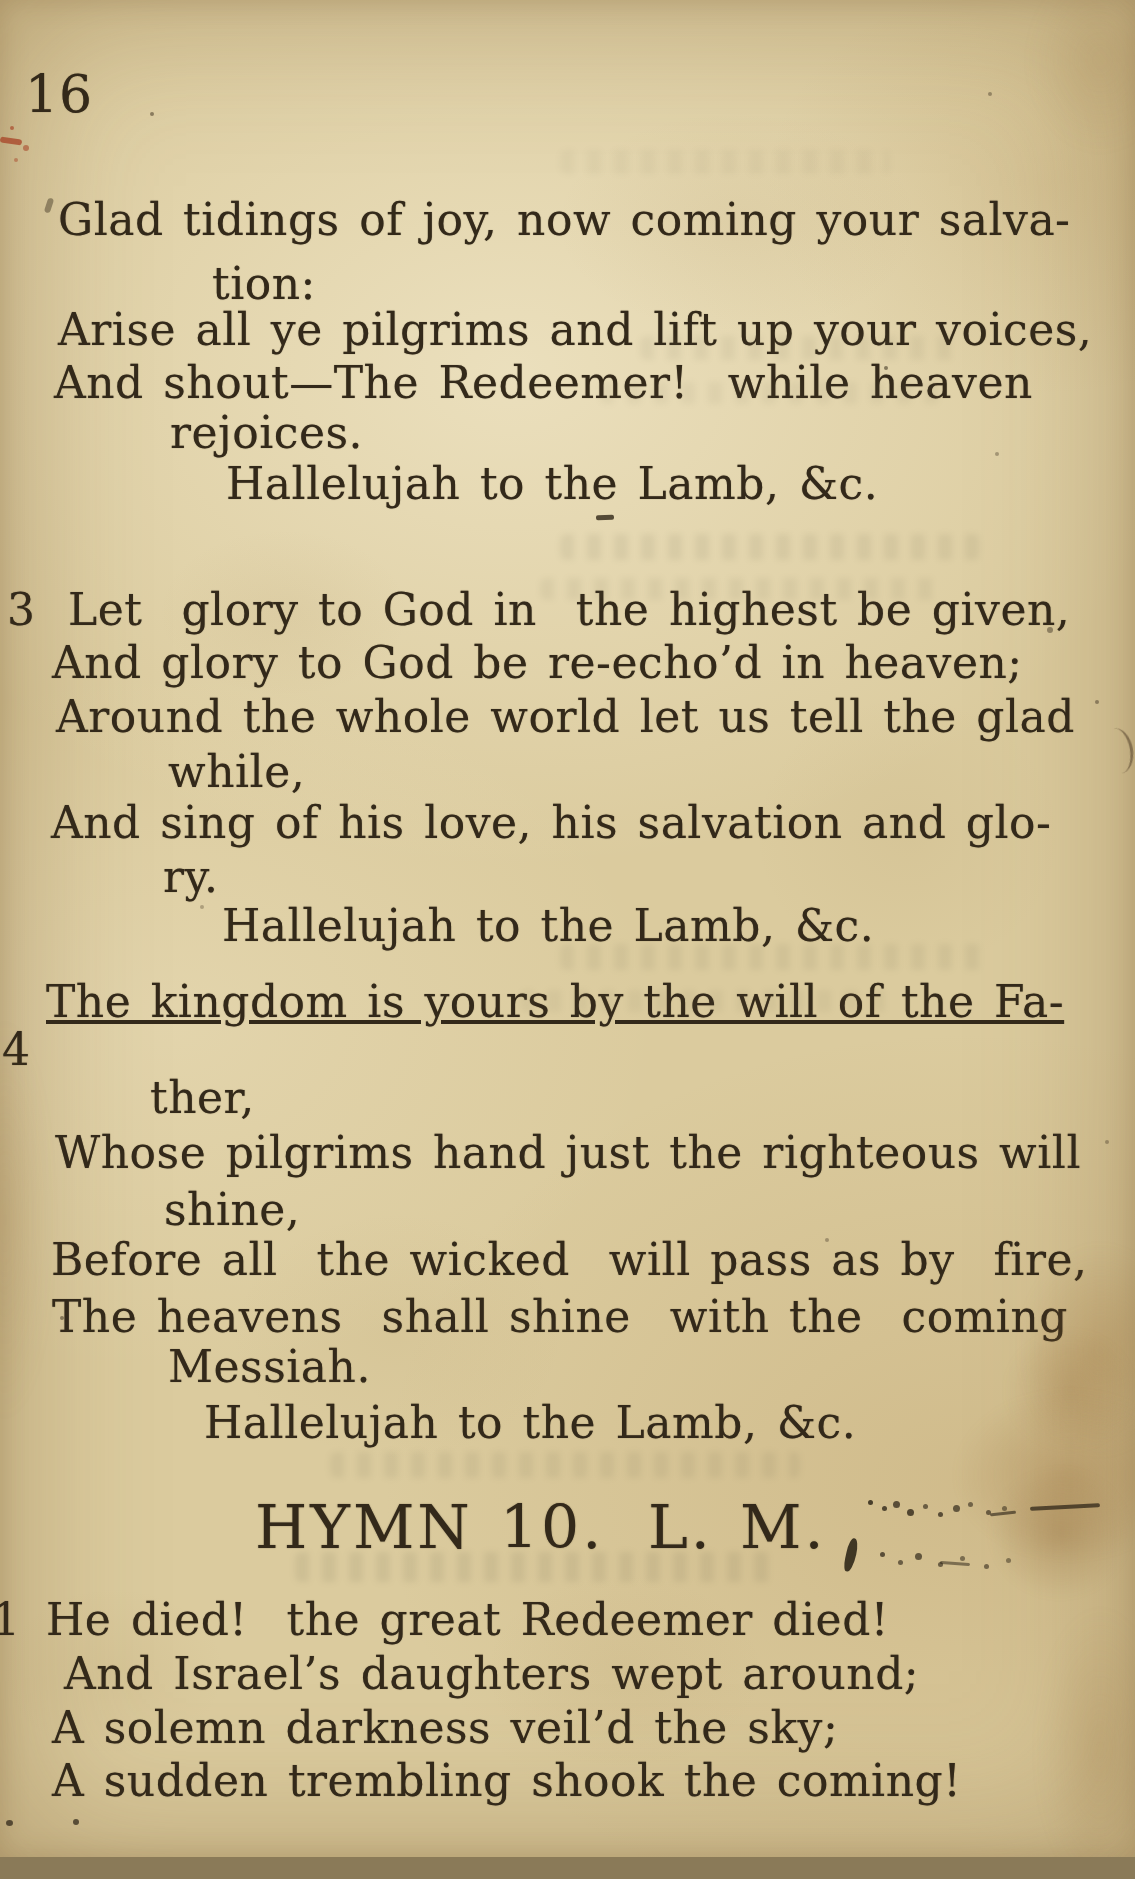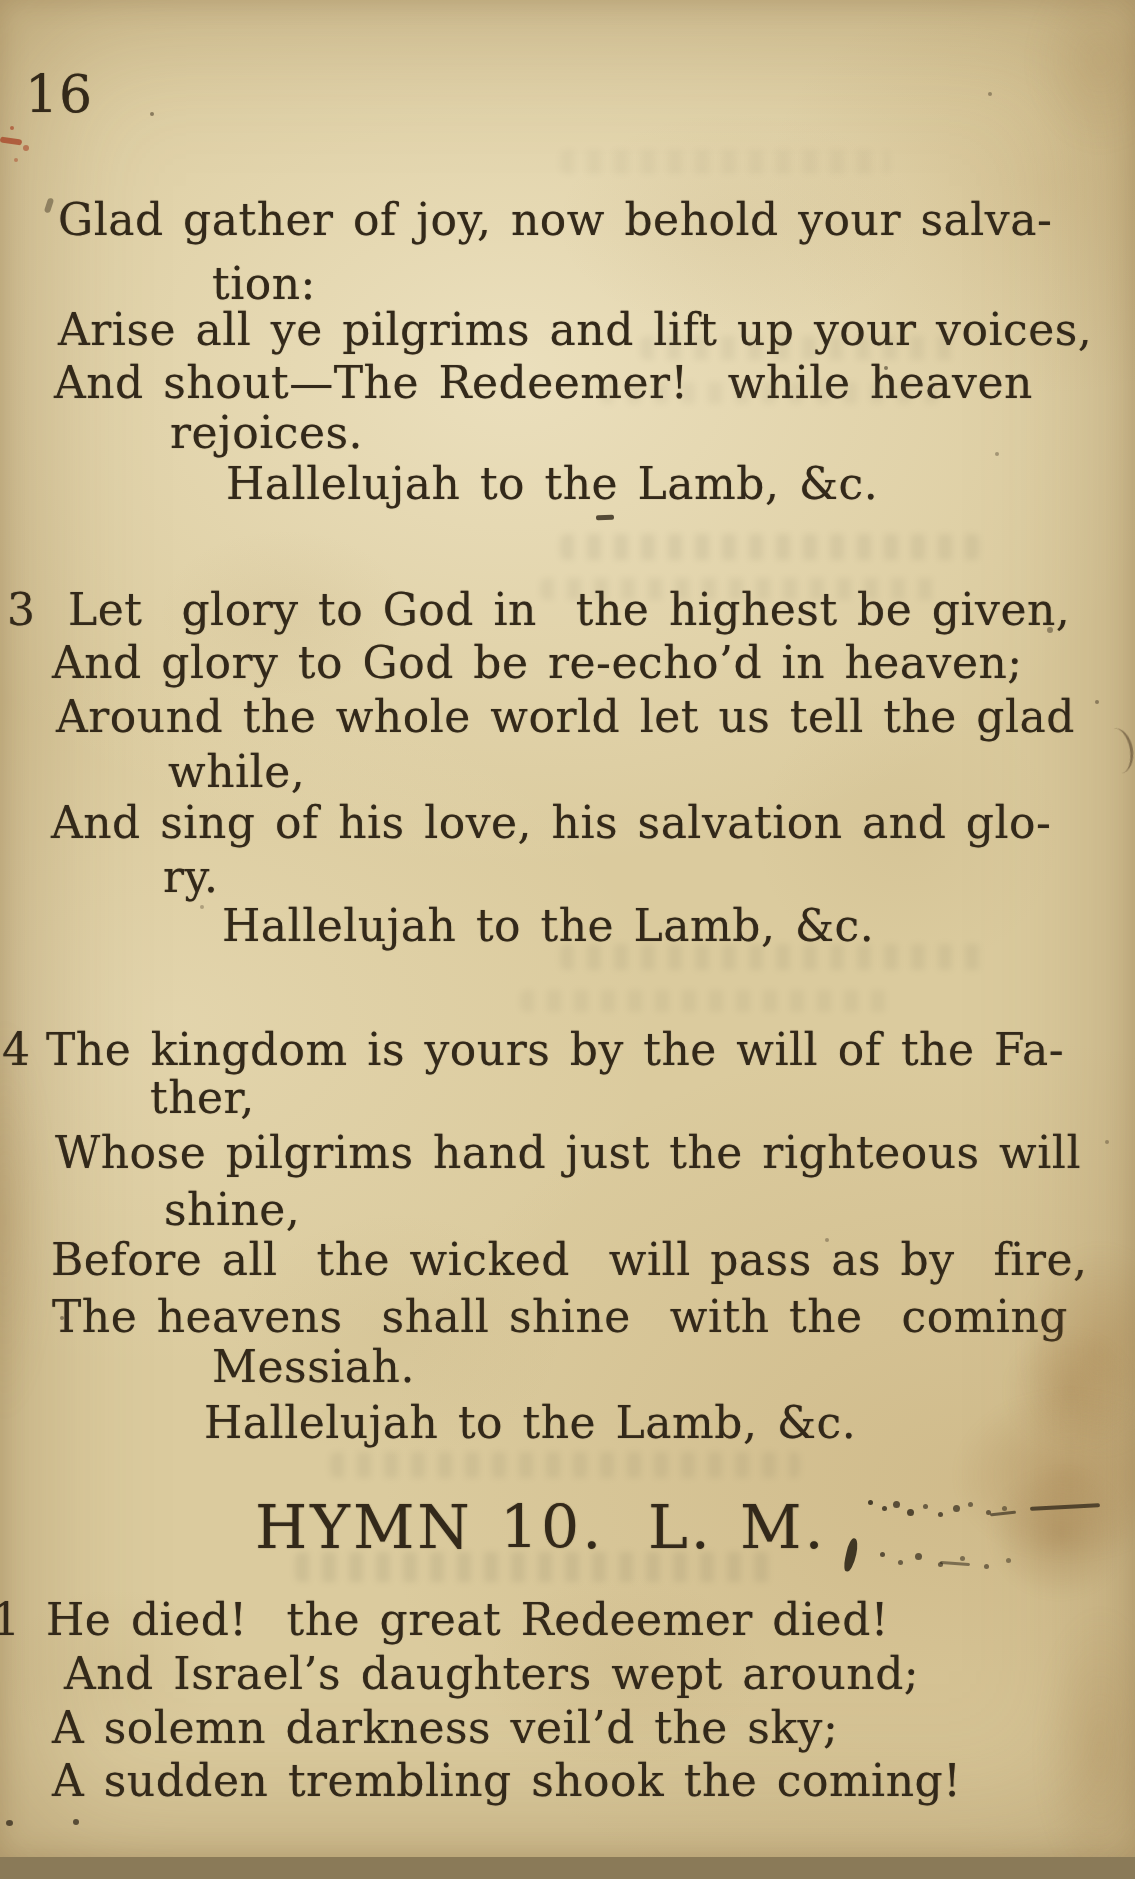--- a/index.html
+++ b/index.html
@@ -43,45 +43,45 @@
 </style>
 </head>
 <body>
 
 <div class="page">
 
   <div class="mottle"></div>
 
   <div class="l pgnum" style="left:25px; top:64px;">16</div>
 
-  <div class="l" style="left:58px;  top:194px;">Glad gather of joy, now behold your salva-</div>
+  <div class="l" style="left:58px;  top:194px;">Glad tidings of joy, now coming your salva-</div>
   <div class="l" style="left:168px; top:258px;margin-left:44px;">tion:</div>
   <div class="l" style="left:58px;  top:304px;">Arise all ye pilgrims and lift up your voices,</div>
   <div class="l" style="left:54px;  top:357px;">And shout—The Redeemer!  while heaven</div>
   <div class="l" style="left:170px; top:407px;">rejoices.</div>
   <div class="l" style="left:226px; top:458px;">Hallelujah to the Lamb, &amp;c.</div>
   <div class="mark" style="left:596px; top:515px; width:18px; height:5px; background:rgba(48,38,22,.8); border-radius:2px; transform:rotate(-2deg);"></div>
 
   <div class="l" style="left:7px;   top:584px;">3</div>
   <div class="l" style="left:68px;  top:584px;">Let  glory to God in  the highest be given,</div>
   <div class="l" style="left:52px;  top:637px;">And glory to God be re-echo’d in heaven;</div>
   <div class="l" style="left:56px;  top:691px;">Around the whole world let us tell the glad</div>
   <div class="l" style="left:168px; top:746px;">while,</div>
   <div class="l" style="left:51px;  top:797px;">And sing of his love, his salvation and glo-</div>
   <div class="l" style="left:163px; top:851px;">ry.</div>
   <div class="l" style="left:222px; top:900px;">Hallelujah to the Lamb, &amp;c.</div>
 
   <div class="l" style="left:2px;   top:1024px;">4</div>
-  <div class="l" style="left:46px;  top:1024px;">The kingdom is yours by the will of the Fa-</div>
+  <div class="l" style="left:46px;  top:976px;text-decoration:underline;">The kingdom is yours by the will of the Fa-</div>
   <div class="l" style="left:150px; top:1072px;">ther,</div>
   <div class="l" style="left:55px;  top:1127px;">Whose pilgrims hand just the righteous will</div>
   <div class="l" style="left:164px; top:1184px;">shine,</div>
   <div class="l" style="left:51px;  top:1234px;">Before all  the wicked  will pass as by  fire,</div>
   <div class="l" style="left:52px;  top:1291px;">The heavens  shall shine  with the  coming</div>
-  <div class="l" style="left:168px; top:1341px;margin-left:44px;">Messiah.</div>
+  <div class="l" style="left:168px; top:1341px;">Messiah.</div>
   <div class="l" style="left:204px; top:1397px;">Hallelujah to the Lamb, &amp;c.</div>
 
   <div class="l heading" style="left:255px; top:1492px;">HYMN 10.</div>
   <div class="l heading" style="left:648px; top:1492px;">L. M.</div>
 
   <div class="l" style="left:-8px; top:1594px;">1</div>
   <div class="l" style="left:46px; top:1594px;">He died!  the great Redeemer died!</div>
   <div class="l" style="left:64px; top:1648px;">And Israel’s daughters wept around;</div>
   <div class="l" style="left:52px; top:1702px;">A solemn darkness veil’d the sky;</div>
   <div class="l" style="left:52px; top:1755px;">A sudden trembling shook the coming!</div>

